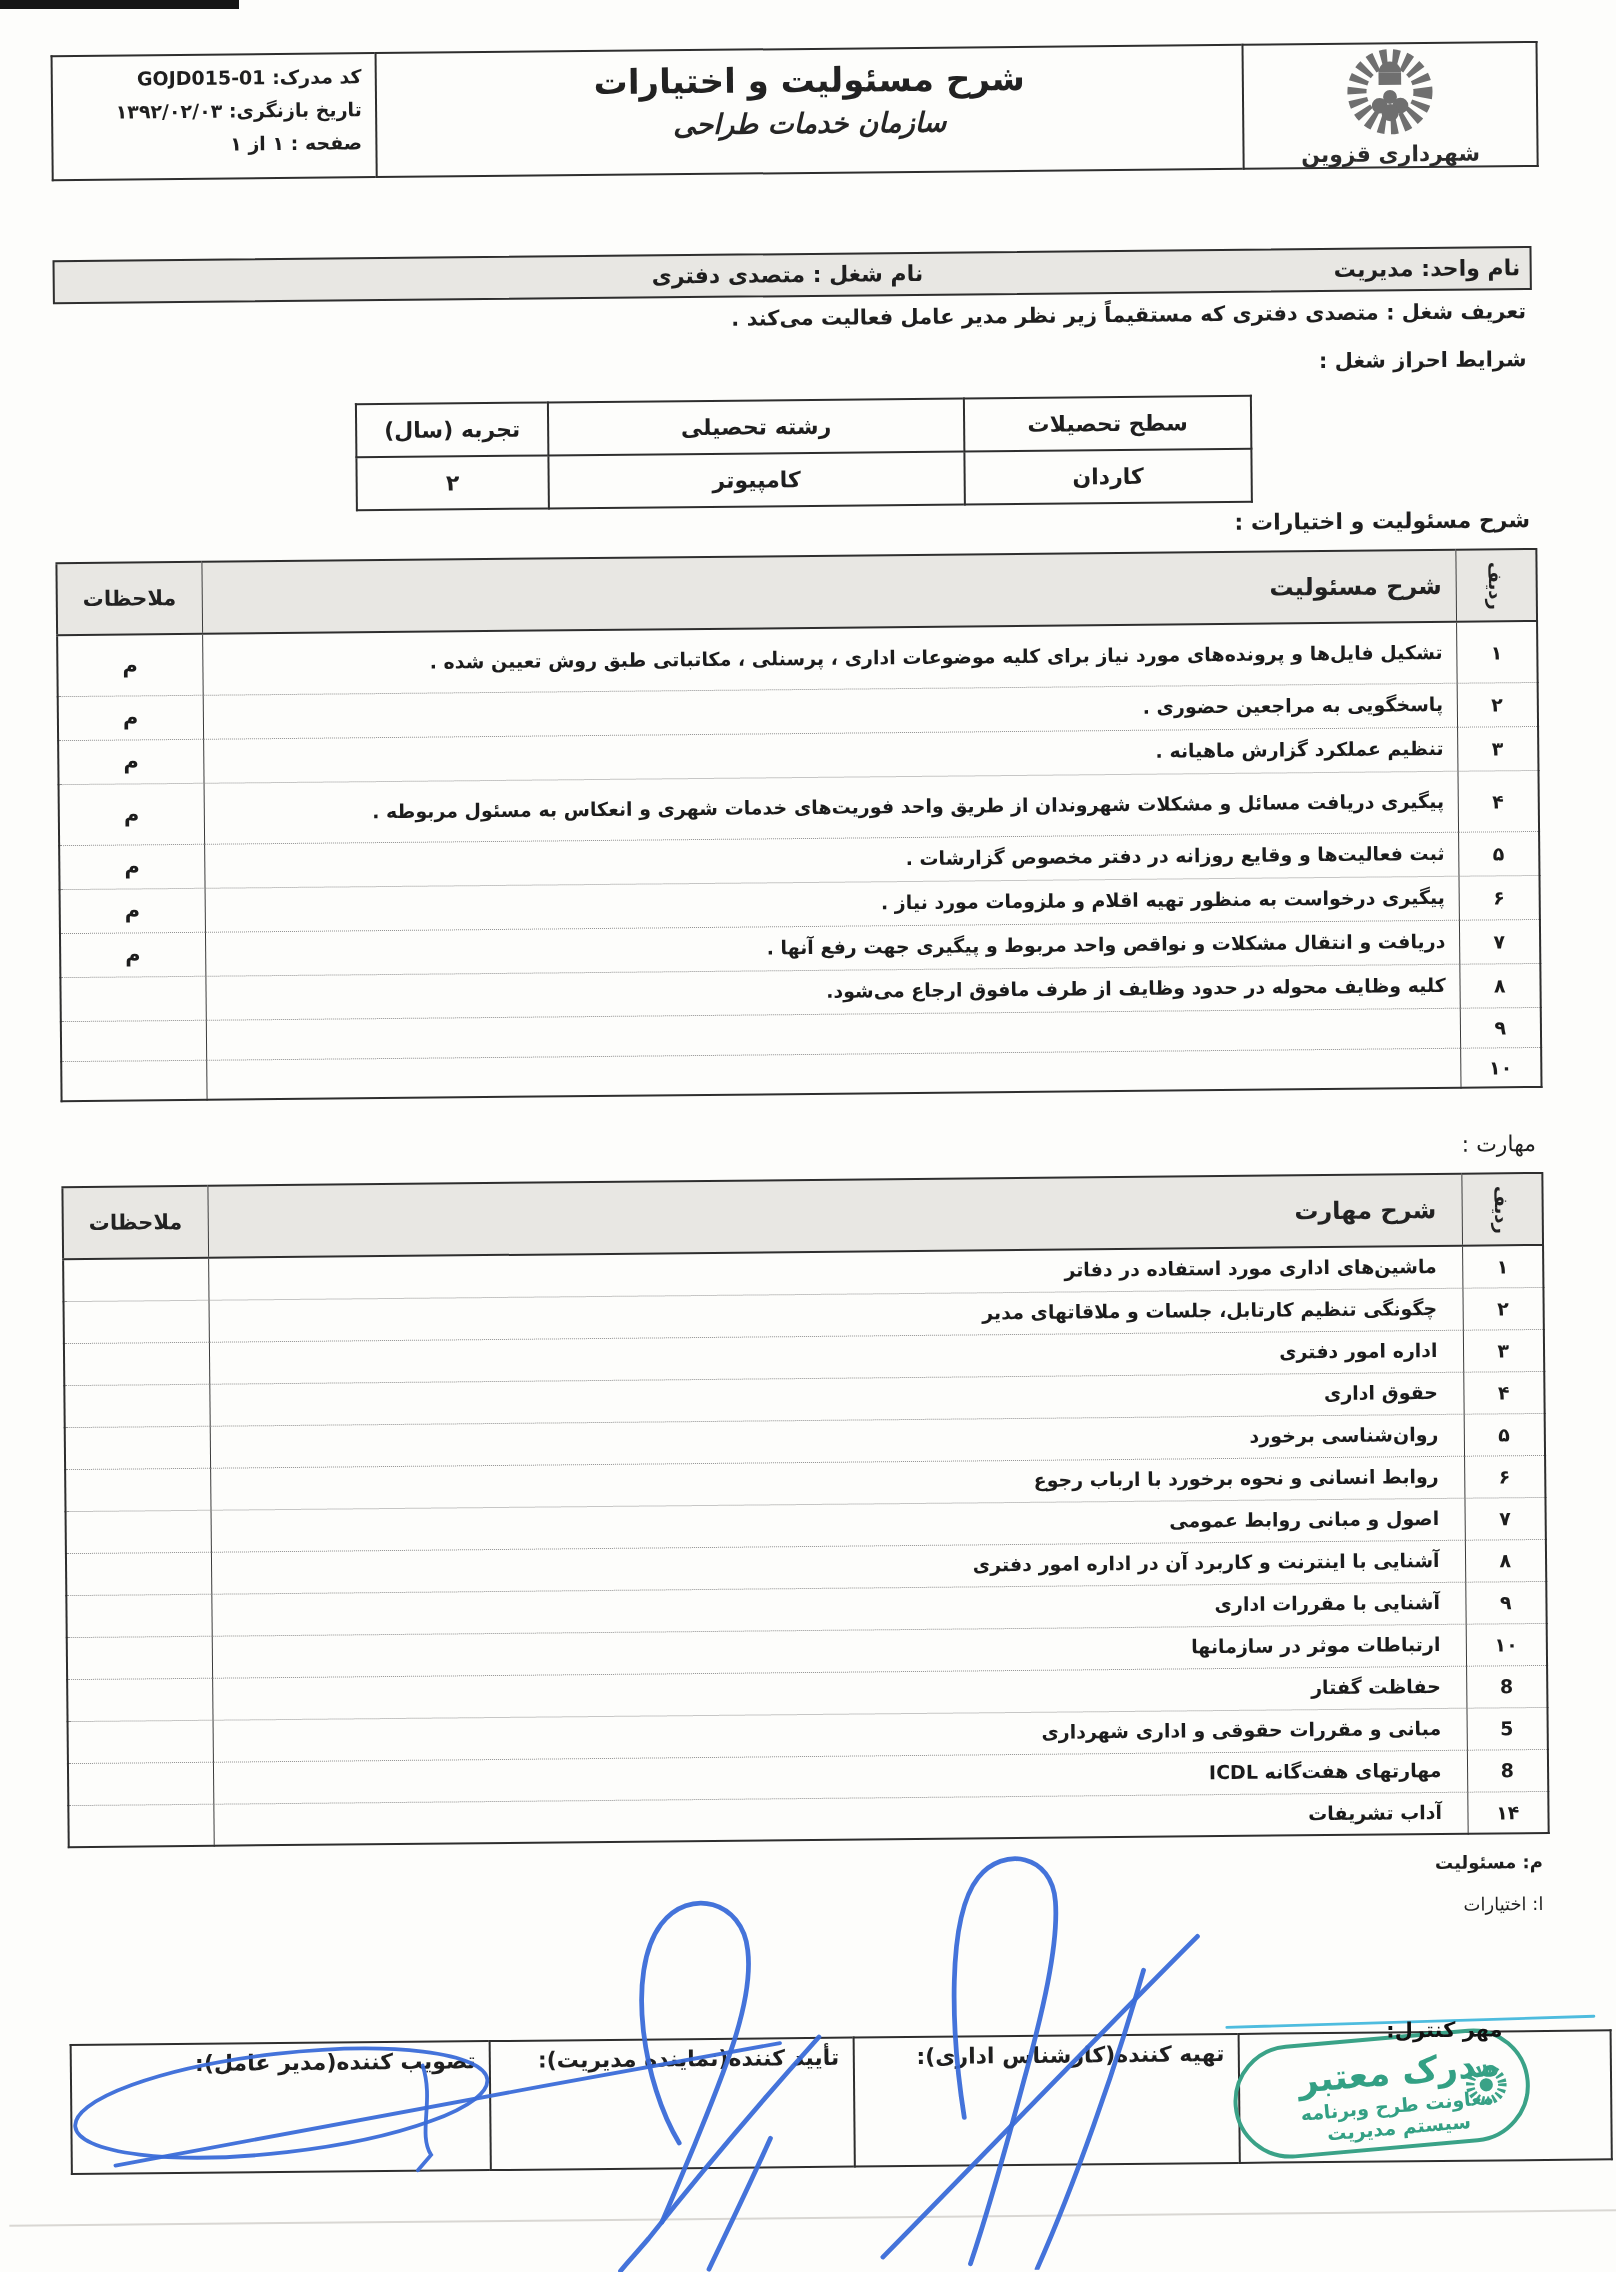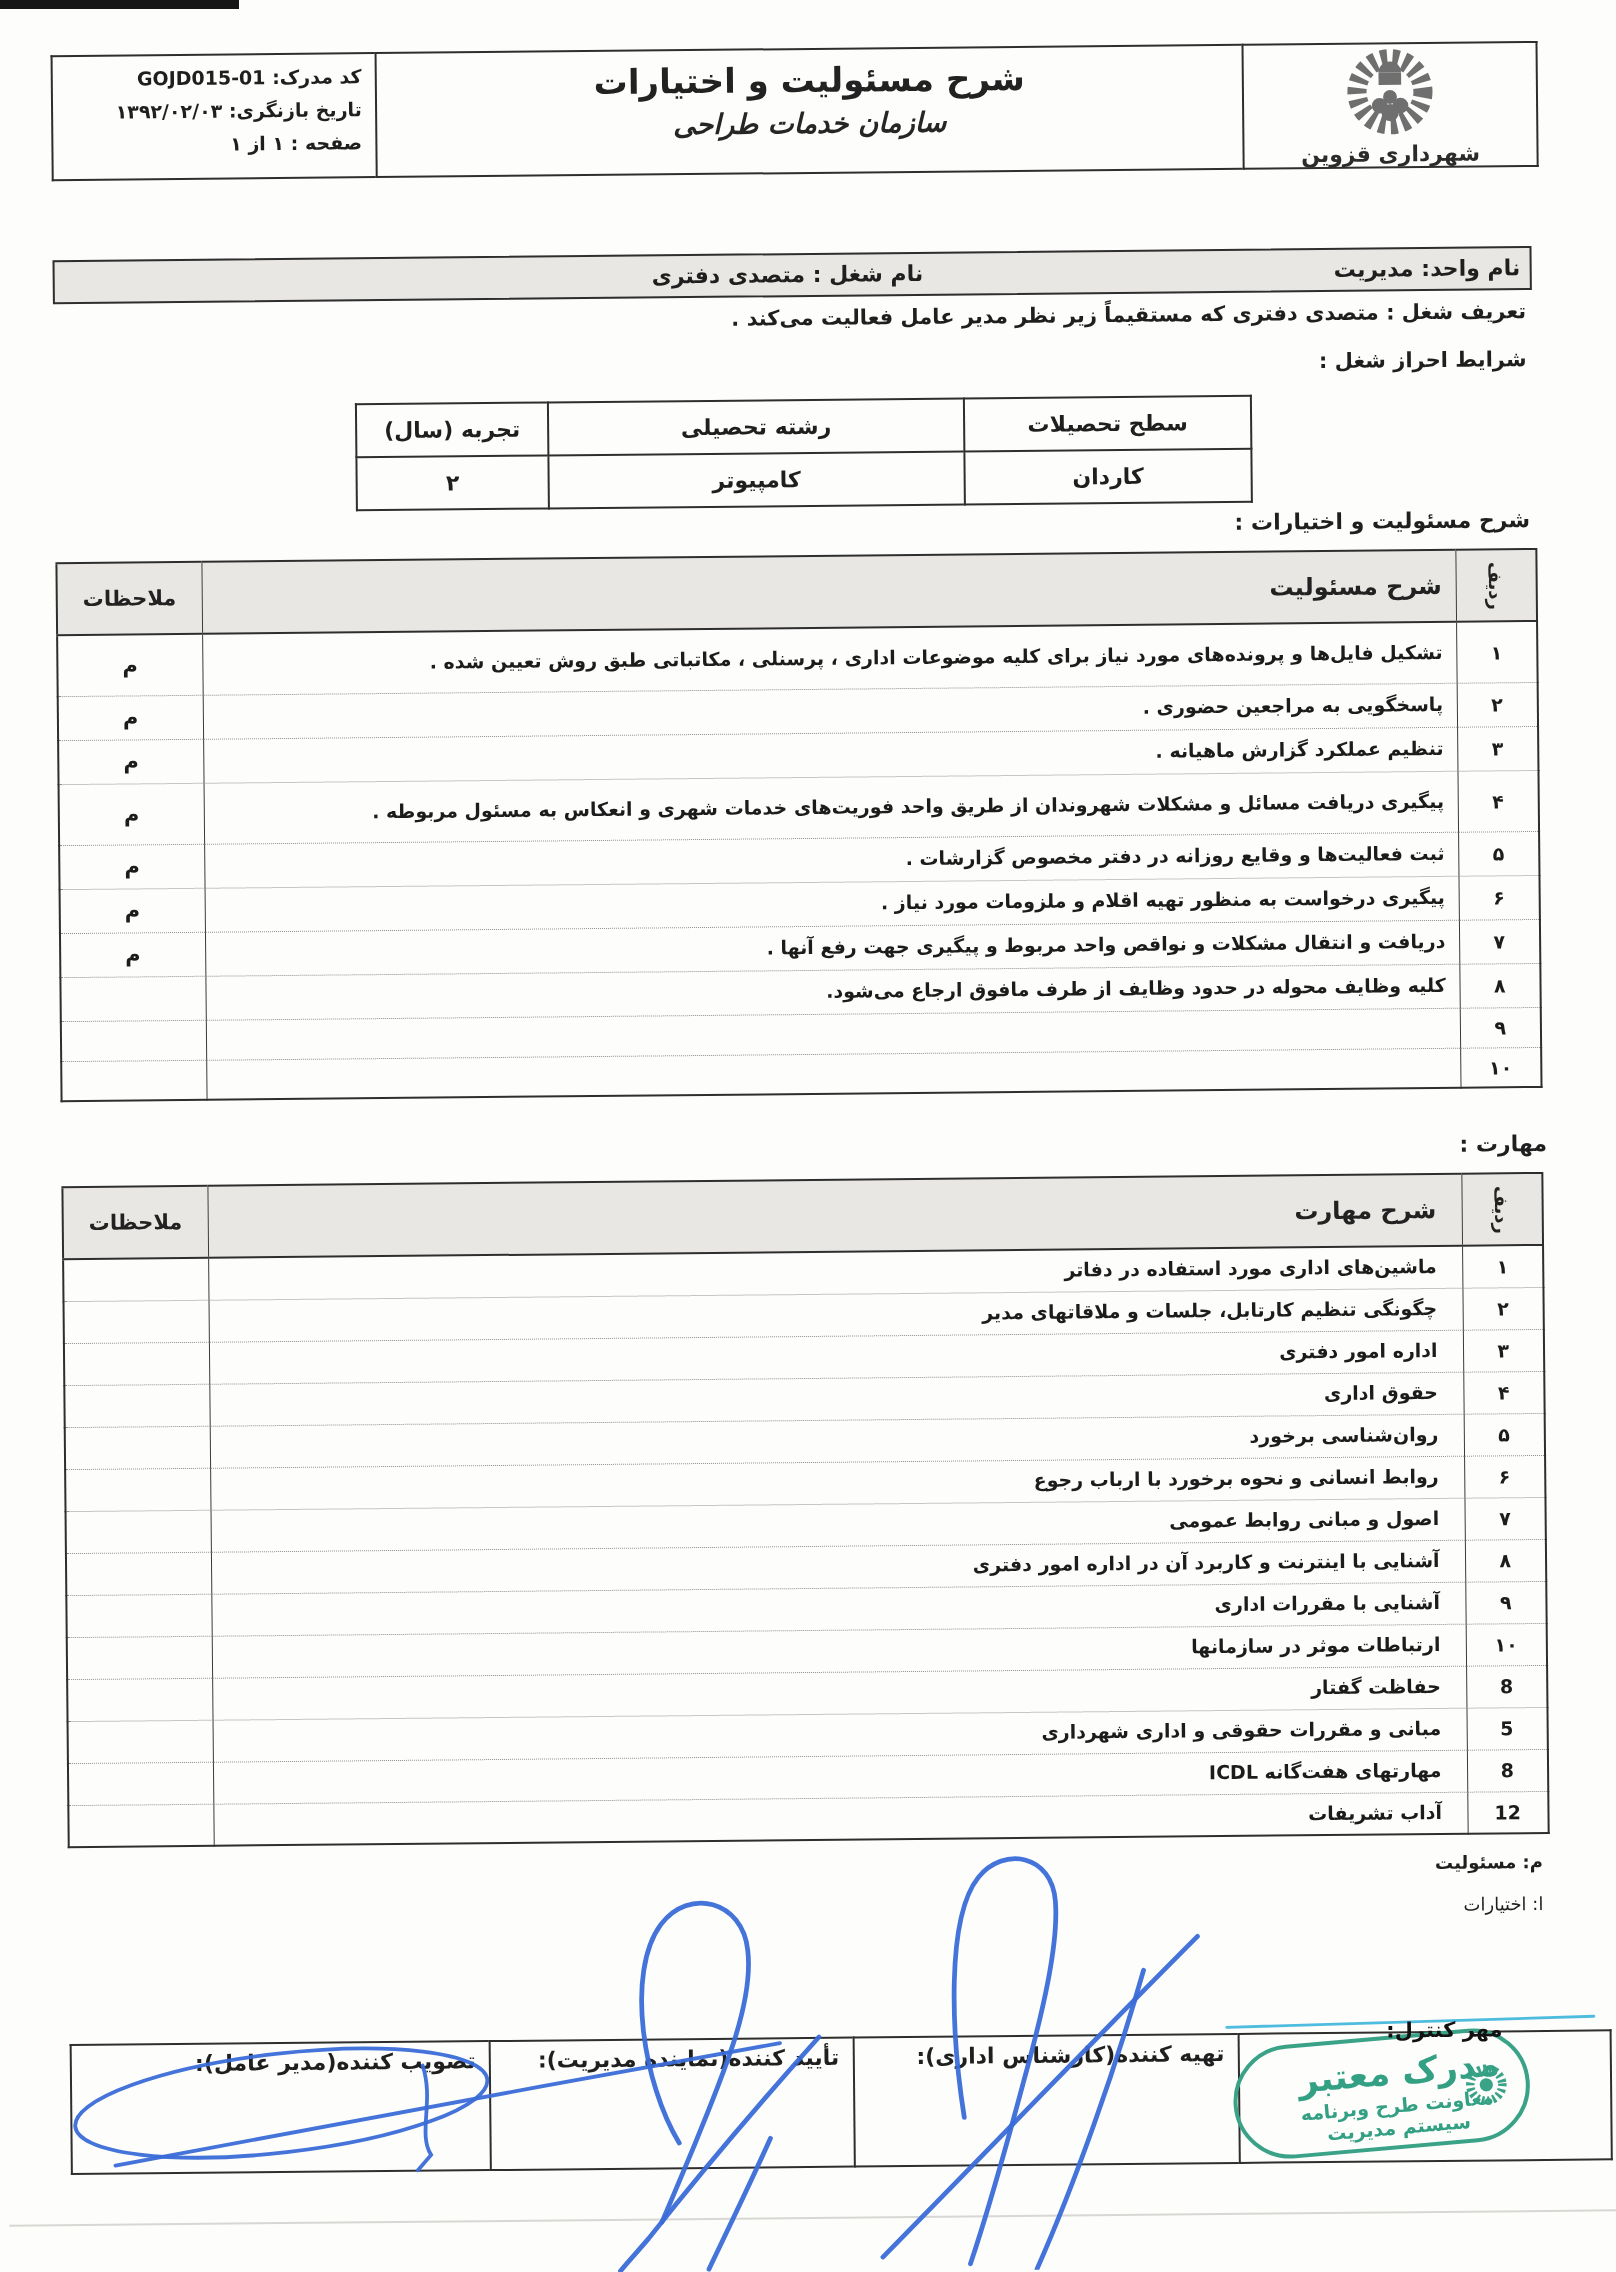--- a/index.html
+++ b/index.html
@@ -44,21 +44,21 @@
 
   
   .quals{
     position:absolute; top:399px; right:357px; width:889px;
     border-collapse:collapse; table-layout:fixed;
   }
   .quals th,.quals td{border:2.4px solid #2e2e2e; height:51px; text-align:center; font-size:22px; font-weight:bold; padding:0;}
   .q-c1{width:285px;} .q-c2{width:414px;} .q-c3{width:190px;}
 
   .resp-label{position:absolute; top:514px; right:80px; font-size:22px; font-weight:bold;}
-  .skills-label{position:absolute; top:1138px; right:69px; font-size:22px; font-weight:bold;}
+  .skills-label{position:absolute; top:1138px; right:80px; font-size:22px; font-weight:normal;}
 
   
   .data{border-collapse:collapse; table-layout:fixed; position:absolute; left:62px; width:1479px;}
   .data.resp{top:555px;} .data.skills{top:1179px;}
   .data th,.data td{padding:1.9px 9.5px; box-sizing:border-box;}
   .data thead th{
     background:#e8e7e3; border-top:2.9px solid #2e2e2e; border-bottom:2.4px solid #2e2e2e;
     height:72px; font-size:24px; font-weight:bold; text-align:center; color:#222;
   }
   .col-no{width:81px;} .col-text{width:1254px;} .col-note{width:145px;}
@@ -305,21 +305,21 @@
             <td class="c-no">5</td>
             <td class="c-text">مبانی و مقررات حقوقی و اداری شهرداری</td>
             <td class="c-note"></td>
           </tr>
         <tr class="h44">
             <td class="c-no">8</td>
             <td class="c-text">مهارتهای هفت‌گانه ICDL</td>
             <td class="c-note"></td>
           </tr>
         <tr class="h44">
-            <td class="c-no">12</td>
+            <td class="c-no">۱۴</td>
             <td class="c-text">آداب تشریفات</td>
             <td class="c-note"></td>
           </tr>
       </tbody>
     </table>
 
     <div class="legend-1">م: مسئولیت</div>
     <div class="legend-2">ا: اختیارات</div>
 
     <table class="approval">

